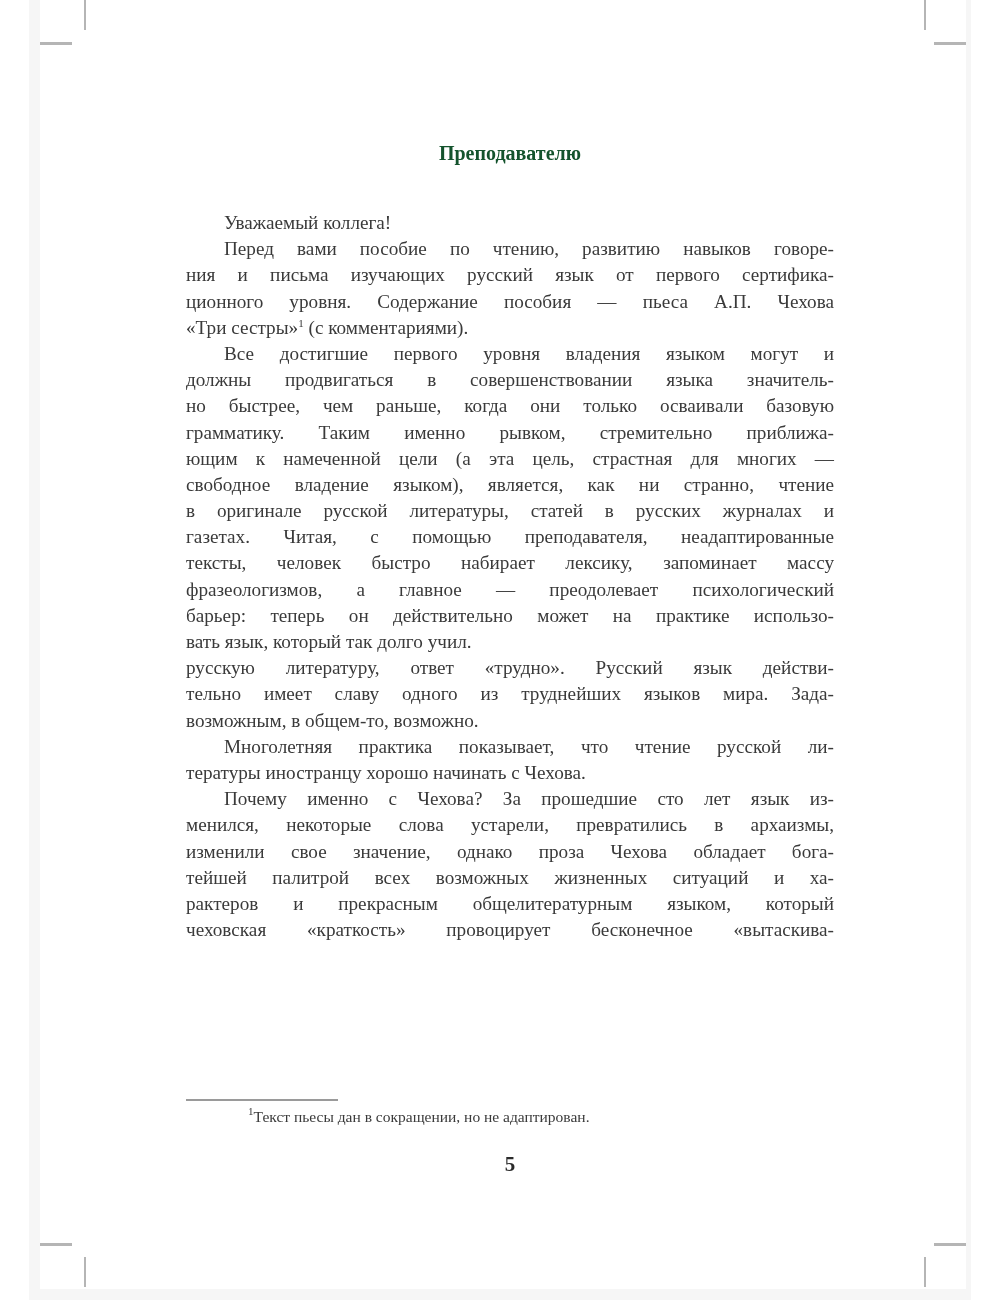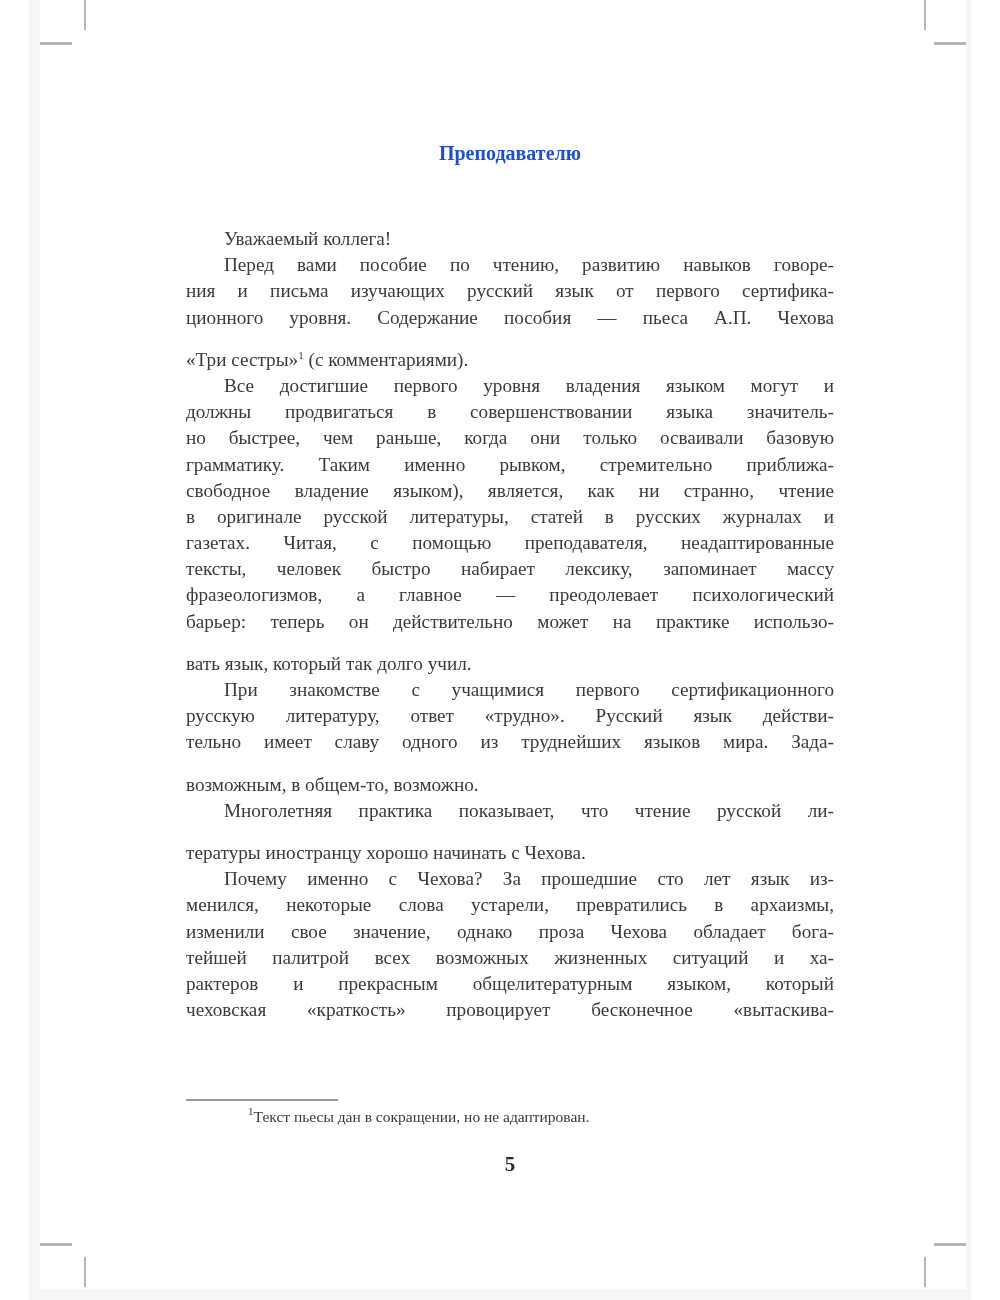--- a/index.html
+++ b/index.html
@@ -5,24 +5,24 @@
   html, body { margin: 0; padding: 0; }
   body { width: 1000px; height: 1300px; background: #ffffff; position: relative; overflow: hidden; }
   .sheet { position: absolute; left: 29px; top: 0; width: 942px; height: 1300px; background: #f6f6f6; }
   .page { position: absolute; left: 40px; top: 0; width: 926px; height: 1289px; background: #ffffff; }
   .mark { position: absolute; background: #b5b5b5; }
   .v { width: 2px; height: 30px; }
   .h { width: 32px; height: 3px; }
   .text-block { position: absolute; left: 186px; top: 0; width: 648px;
     font-family: "Liberation Serif", "DejaVu Serif", serif; color: #3a3a3a; }
   .title { position: absolute; top: 142px; left: 0; width: 648px; text-align: center;
-    font-weight: bold; font-size: 20px; color: #1d4ed8; }
+    font-weight: bold; font-size: 20px; color: #14532d; }
   .body-text { position: absolute; top: 210px; left: 0; width: 648px; font-size: 19.2px; line-height: 26.2px; }
   .line { display: block; white-space: nowrap; text-align: justify; text-align-last: justify; height: 26.2px; overflow: visible; }
-  .line.last { text-align-last: left; margin-top: 16px; }
+  .line.last { text-align-last: left; }
   .line.indent { padding-left: 38px; }
   sup { font-size: 11px; line-height: 0; vertical-align: 7px; }
   .footnote-rule { position: absolute; top: 1099px; left: 0; width: 152px; height: 2px; background: #9a9a9a; }
   .footnote { position: absolute; top: 1108px; left: 34px; font-size: 15.5px; color: #3a3a3a; white-space: nowrap; margin-left: 28px; }
   .page-num { position: absolute; top: 1152px; left: 0; width: 648px; text-align: center; font-size: 21px; font-weight: bold; color: #2a2a2a; }
 </style>
 </head>
 <body>
 
 <div class="sheet"></div>
@@ -42,28 +42,28 @@
   <div class="body-text" id="body-text">
     <span class="line indent last">Уважаемый коллега!</span>
   <span class="line indent"><span>Перед вами пособие по чтению, развитию навыков говоре-</span></span>
       <span class="line"><span>ния и письма изучающих русский язык от первого сертифика-</span></span>
       <span class="line"><span>ционного уровня. Содержание пособия — пьеса А.П. Чехова</span></span>
       <span class="line last"><span>«Три сестры»</span><sup>1</sup><span> (с комментариями).</span></span>
       <span class="line indent"><span>Все достигшие первого уровня владения языком могут и</span></span>
       <span class="line"><span>должны продвигаться в совершенствовании языка значитель-</span></span>
       <span class="line"><span>но быстрее, чем раньше, когда они только осваивали базовую</span></span>
       <span class="line"><span>грамматику. Таким именно рывком, стремительно приближа-</span></span>
+      <span class="line"><span>ющим к намеченной цели (а эта цель, страстная для многих —</span></span>
       <span class="line"><span>свободное владение языком), является, как ни странно, чтение</span></span>
       <span class="line"><span>в оригинале русской литературы, статей в русских журналах и</span></span>
       <span class="line"><span>газетах. Читая, с помощью преподавателя, неадаптированные</span></span>
       <span class="line"><span>тексты, человек быстро набирает лексику, запоминает массу</span></span>
       <span class="line"><span>фразеологизмов, а главное — преодолевает психологический</span></span>
       <span class="line"><span>барьер: теперь он действительно может на практике использо-</span></span>
       <span class="line last"><span>вать язык, который так долго учил.</span></span>
-      <span class="line indent"><span>При знакомстве с учащимися первого сертификационного</span></span>
       <span class="line"><span>русскую литературу, ответ «трудно». Русский язык действи-</span></span>
       <span class="line"><span>тельно имеет славу одного из труднейших языков мира. Зада-</span></span>
       <span class="line last"><span>возможным, в общем-то, возможно.</span></span>
       <span class="line indent"><span>Многолетняя практика показывает, что чтение русской ли-</span></span>
       <span class="line last"><span>тературы иностранцу хорошо начинать с Чехова.</span></span>
       <span class="line indent"><span>Почему именно с Чехова? За прошедшие сто лет язык из-</span></span>
       <span class="line"><span>менился, некоторые слова устарели, превратились в архаизмы,</span></span>
       <span class="line"><span>изменили свое значение, однако проза Чехова обладает бога-</span></span>
       <span class="line"><span>тейшей палитрой всех возможных жизненных ситуаций и ха-</span></span>
       <span class="line"><span>рактеров и прекрасным общелитературным языком, который</span></span>

